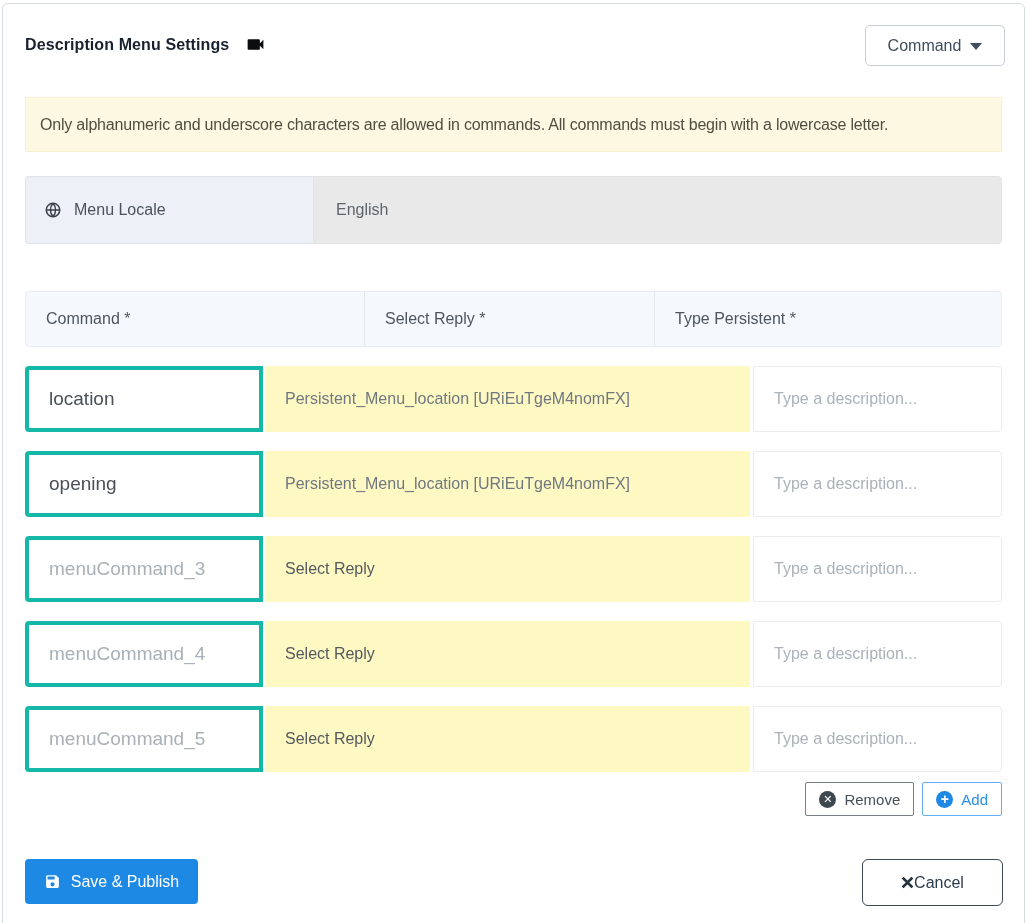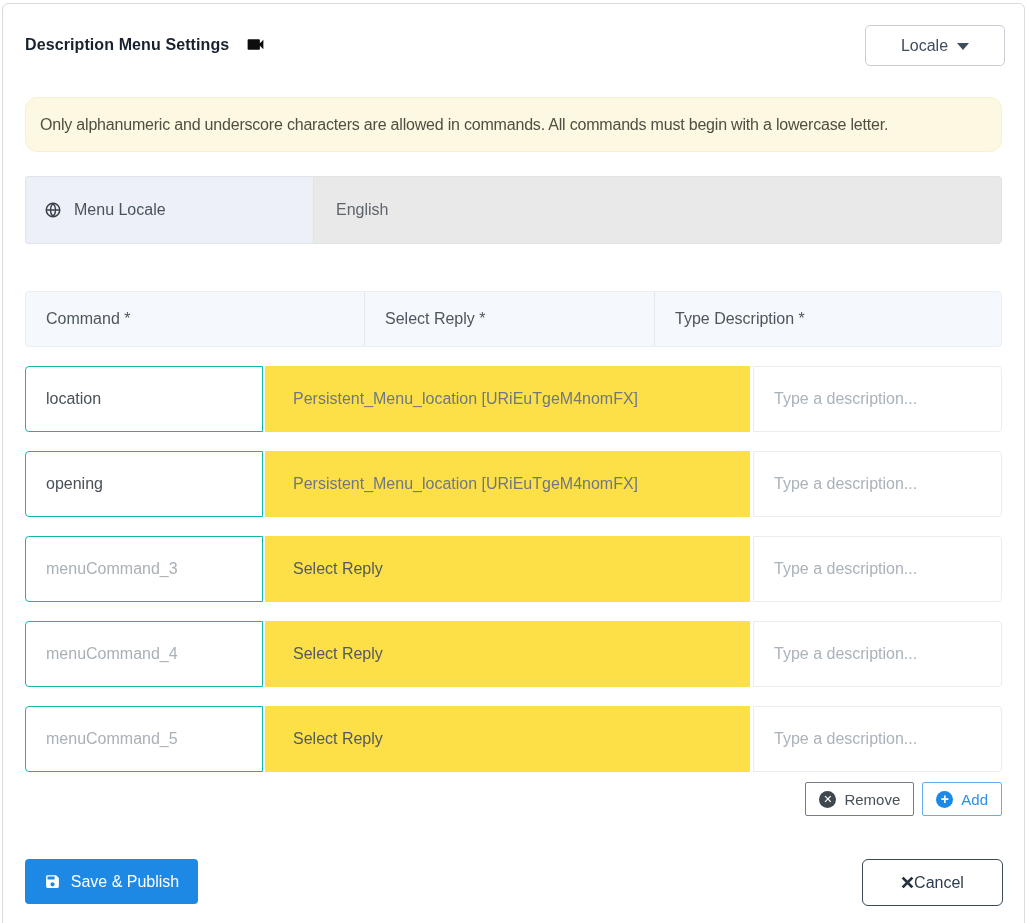--- a/index.html
+++ b/index.html
@@ -34,21 +34,21 @@
     display: flex; align-items: center; justify-content: center; gap: 9px;
     cursor: pointer;
   }
   .caret-down { width: 0; height: 0; border-left: 6px solid transparent; border-right: 6px solid transparent; border-top: 7px solid #3e4c5d; margin-top: 2px; }
   
   .alert-warning {
     margin: 27px 22px 0 22px;
     height: 55px;
     background: #fcf8e2;
     border: 1px solid #f7f1d2;
-    border-radius: 12px;
+    border-radius: 0;
     display: flex; align-items: center;
     padding: 0 14px;
     font-size: 16px; color: #504e41;
     letter-spacing: -0.2px;
   }
   
   .locale-group {
     margin: 24px 22px 0 22px;
     height: 68px;
     display: flex;
@@ -89,34 +89,34 @@
   .cmd-head .hc2 { width: 290px; border-left: 1px solid #e2e8f0; }
   .cmd-head .hc3 { flex: 1; border-left: 1px solid #e2e8f0; }
   .cmd-row {
     height: 66px;
     margin-top: 19px;
     display: flex; align-items: stretch;
   }
   .cmd-row:first-of-type { margin-top: 8px; }
   .cmd-input {
     width: 238px;
-    border: 1px solid #14b8a6;
+    border: 4px solid #14b8a6;
     border-radius: 4px 0 0 4px;
     padding: 0 20px;
-    font-family: inherit; font-size: 16px; color: #495057;
+    font-family: inherit; font-size: 19px; color: #495057;
     outline: none;
     margin-right: 2px;
   }
   .cmd-input::placeholder { color: #a9b0b7; opacity: 1; }
   .reply-btn {
     width: 489px;
-    background: #fde047;
+    background: #fef9c3;
     border: none;
     display: flex; align-items: center;
-    padding: 0 28px;
+    padding: 0 20px;
     font-size: 16px; color: #53595f;
     margin-right: 3px;
     cursor: pointer;
   }
   .reply-btn.selected { color: #6f7781; }
   .desc-input {
     flex: 1;
     border: 1px solid #ececec;
     border-radius: 0 4px 4px 0;
     padding: 0 20px;
@@ -176,21 +176,21 @@
 <div class="card">
 
   <div class="card-header">
     <div class="title-wrap">
       <span class="page-title">Description Menu Settings</span>
       <svg class="videocam" viewBox="0 0 24 24" aria-hidden="true">
         <path d="M17 10.5V7c0-.55-.45-1-1-1H4c-.55 0-1 .45-1 1v10c0 .55.45 1 1 1h12c.55 0 1-.45 1-1v-3.5l4 4v-11l-4 4z"></path>
       </svg>
     </div>
     <button class="options-btn">
-      <span>Locale</span>
+      <span>Command</span>
       <span class="caret-down"></span>
     </button>
   </div>
 
   <div class="alert-warning">
     <span>Only alphanumeric and underscore characters are allowed in commands. All commands must begin with a lowercase letter.</span>
   </div>
 
   <div class="locale-group">
     <div class="locale-label">
@@ -202,21 +202,21 @@
     </div>
     <div class="locale-value">
       <span>English</span>
     </div>
   </div>
 
   <div class="cmd-table">
     <div class="cmd-head">
       <div class="hc hc1">Command *</div>
       <div class="hc hc2">Select Reply *</div>
-      <div class="hc hc3">Type Description *</div>
+      <div class="hc hc3">Type Persistent *</div>
     </div>
 
     <div class="cmd-row">
       <input class="cmd-input" value="location" style="">
       <div class="reply-btn selected">
         <span>Persistent_Menu_location [URiEuTgeM4nomFX]</span>
       </div>
       <input class="desc-input" placeholder="Type a description..." style="">
     </div>
 

